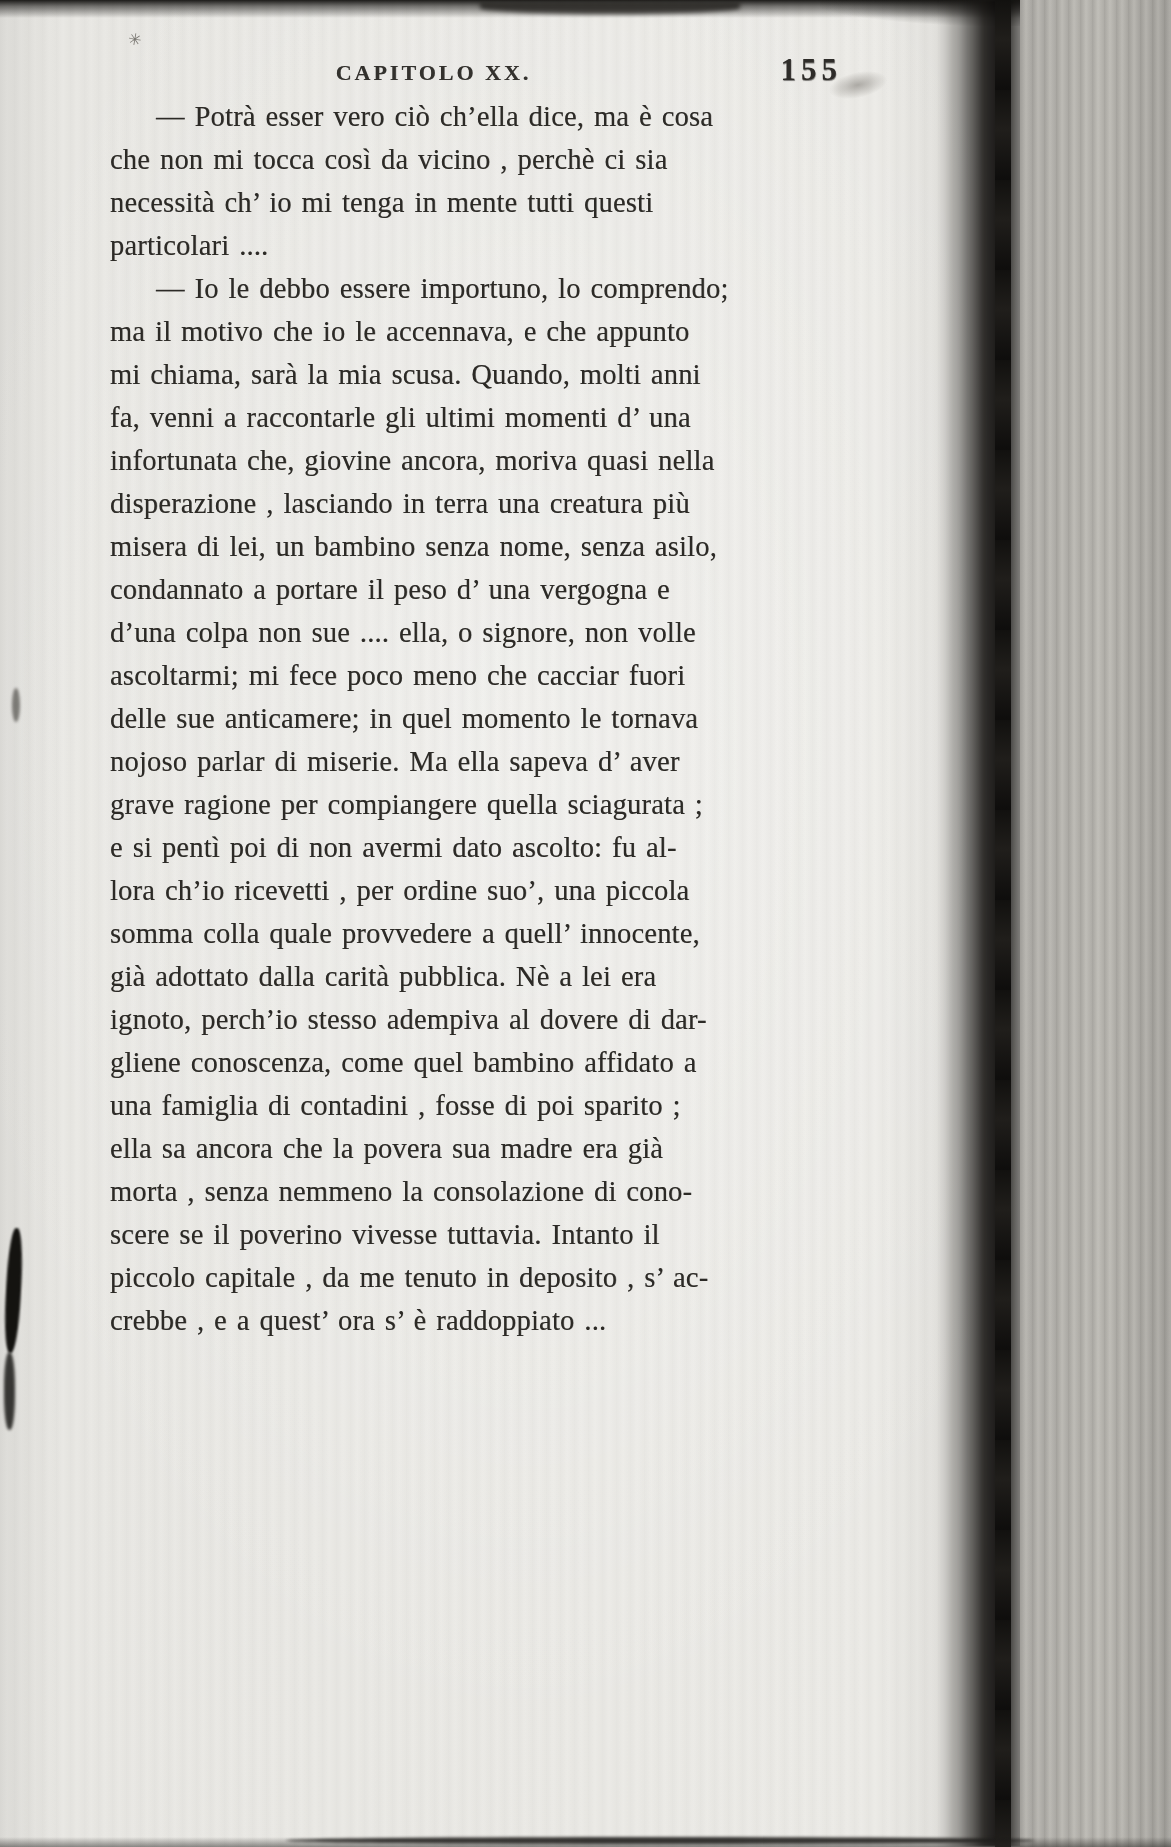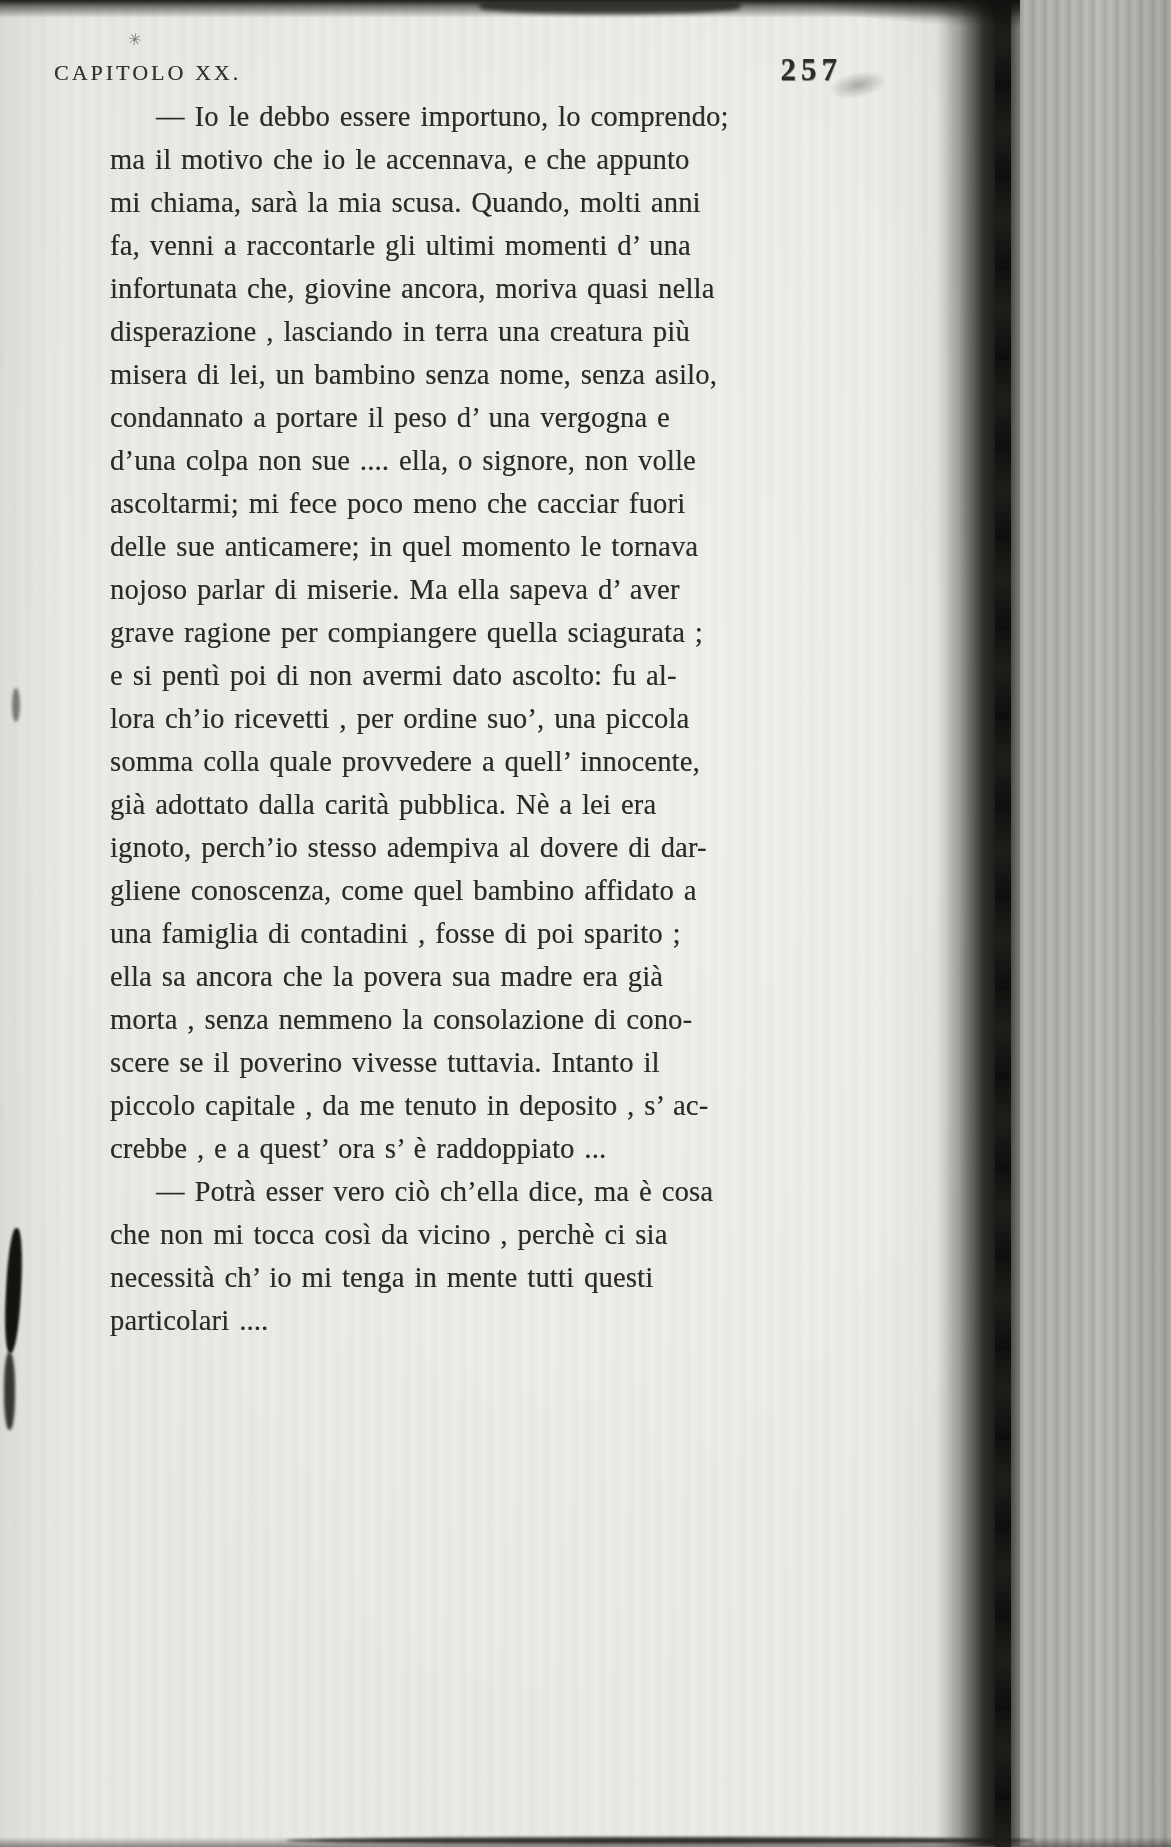--- a/index.html
+++ b/index.html
@@ -153,23 +153,24 @@
   
   .page-header {
     position: absolute;
     top: 60px; left: 112px;
     width: 772px;
     height: 40px;
   }
   .chapter-title {
     position: absolute;
     left: 0; right: 13px;
+    text-align: center;
     transform: translateX(-58px);
     font-size: 22px;
-    font-weight: 400;
+    font-weight: 700;
     letter-spacing: 3px;
     color: #33312d;
     text-shadow: 0.3px 0.4px 0.6px rgba(30,28,25,0.5);
   }
   .page-number {
     position: absolute;
     right: 42px; top: -8px;
     font-size: 31px;
     font-weight: 700;
     letter-spacing: 5px;
@@ -197,24 +198,28 @@
 <body>
 
 <div class="scan">
 
   <div class="paper-texture"></div>
 
   <span class="printers-mark">✳</span>
 
   <div class="page-header">
     <span class="chapter-title">CAPITOLO XX.</span>
-    <span class="page-number">257</span>
+    <span class="page-number">155</span>
   </div>
 
   <div class="text-block">
+    <p class="para">— Potrà esser vero ciò ch’ella dice, ma è cosa
+che non mi tocca così da vicino , perchè ci sia
+necessità ch’ io mi tenga in mente tutti questi
+particolari ....</p>
     <p class="para">— Io le debbo essere importuno, lo comprendo;
 ma il motivo che io le accennava, e che appunto
 mi chiama, sarà la mia scusa. Quando, molti anni
 fa, venni a raccontarle gli ultimi momenti d’ una
 infortunata che, giovine ancora, moriva quasi nella
 disperazione , lasciando in terra una creatura più
 misera di lei, un bambino senza nome, senza asilo,
 condannato a portare il peso d’ una vergogna e
 d’una colpa non sue .... ella, o signore, non volle
 ascoltarmi; mi fece poco meno che cacciar fuori
@@ -226,24 +231,20 @@
 somma colla quale provvedere a quell’ innocente,
 già adottato dalla carità pubblica. Nè a lei era
 ignoto, perch’io stesso adempiva al dovere di dar-
 gliene conoscenza, come quel bambino affidato a
 una famiglia di contadini , fosse di poi sparito ;
 ella sa ancora che la povera sua madre era già
 morta , senza nemmeno la consolazione di cono-
 scere se il poverino vivesse tuttavia. Intanto il
 piccolo capitale , da me tenuto in deposito , s’ ac-
 crebbe , e a quest’ ora s’ è raddoppiato ...</p>
-    <p class="para">— Potrà esser vero ciò ch’ella dice, ma è cosa
-che non mi tocca così da vicino , perchè ci sia
-necessità ch’ io mi tenga in mente tutti questi
-particolari ....</p>
   </div>
 
   <div class="edge-top"></div>
   <div class="edge-top-bump"></div>
   <div class="edge-top-right"></div>
   <div class="binding-shadow"></div>
   <div class="binding-core"></div>
   <div class="page-edge-outer"></div>
   <div class="edge-bottom-line"></div>
   <div class="edge-bottom-shade"></div>

